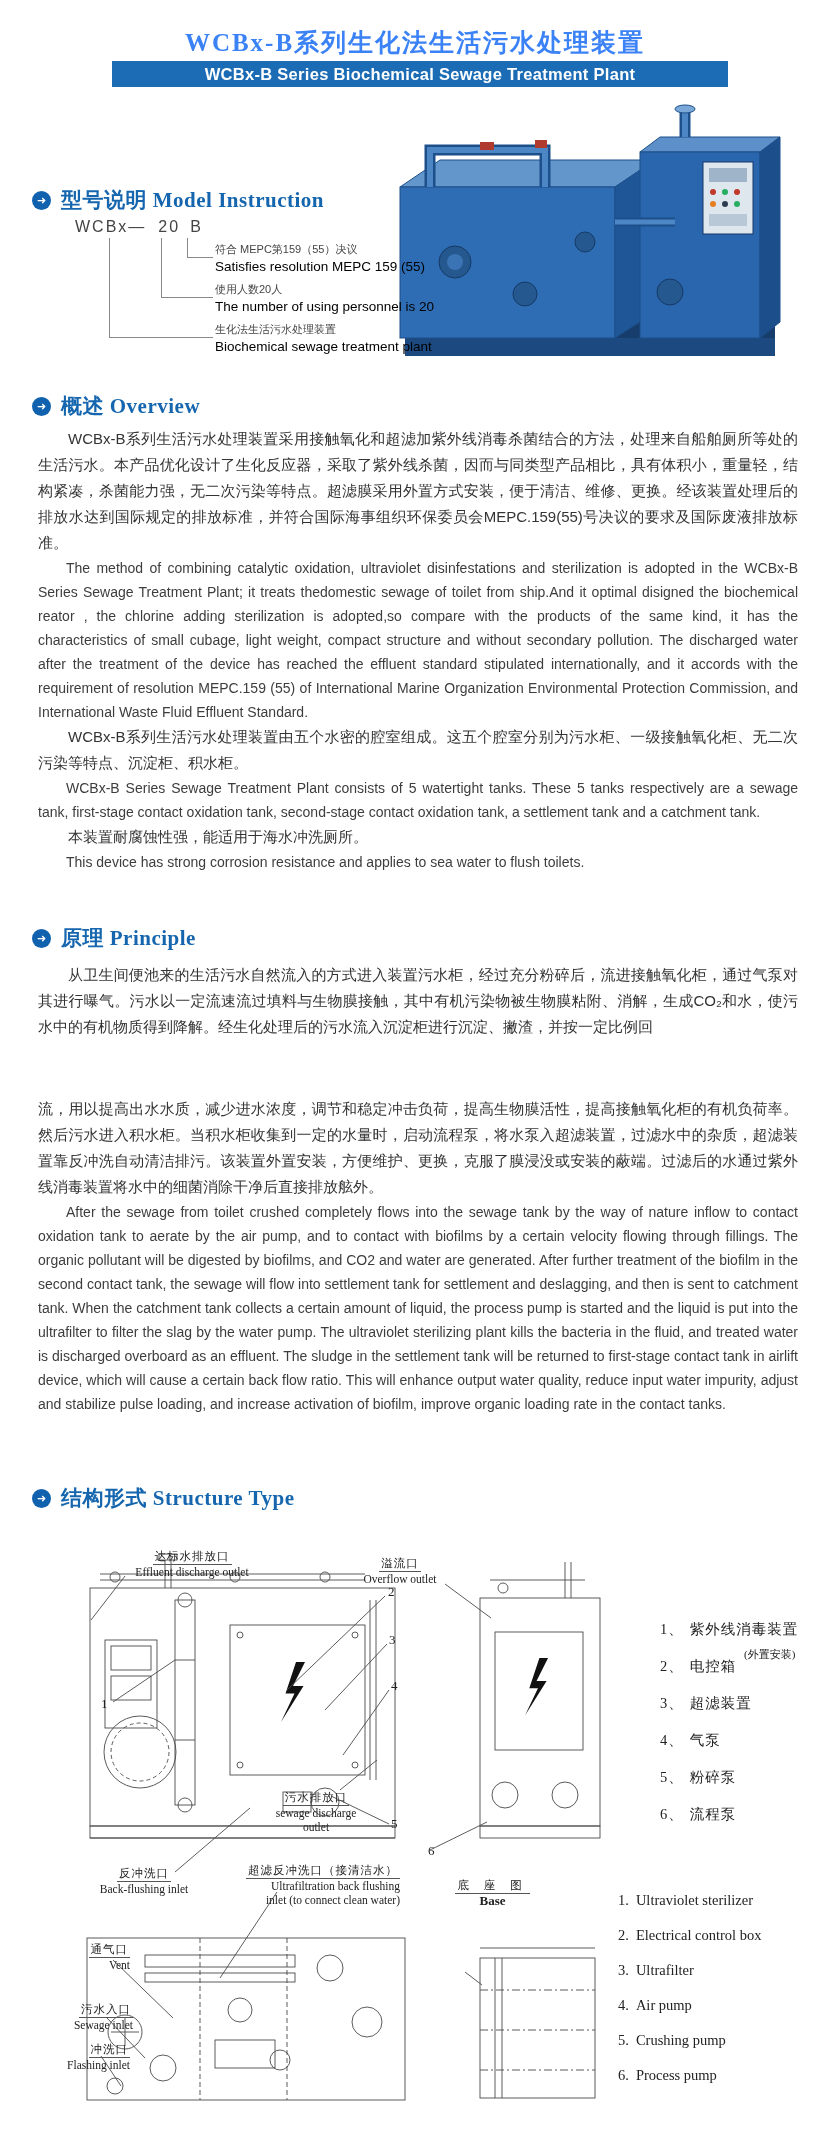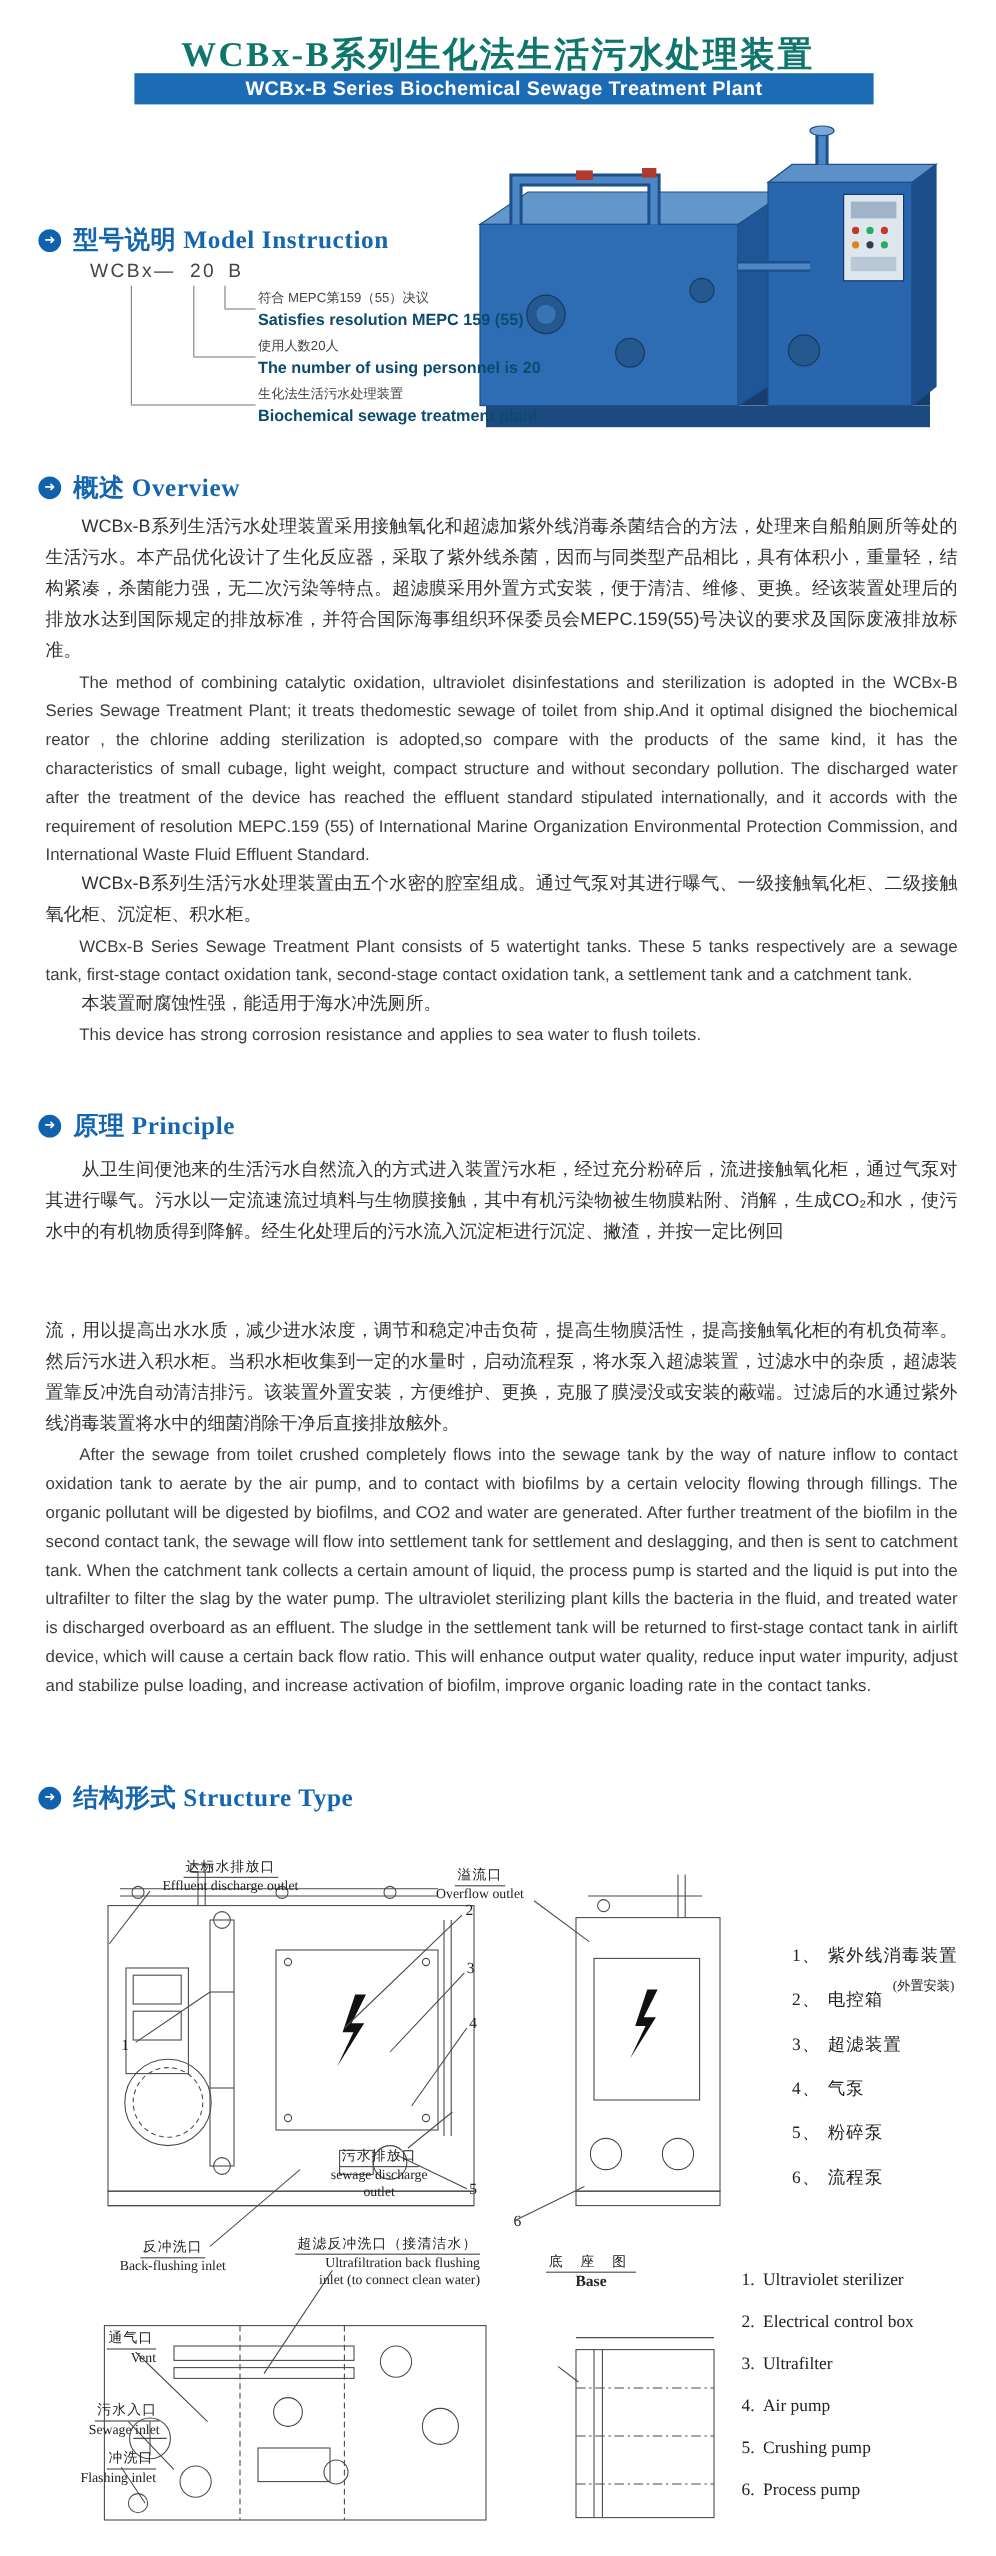--- a/index.html
+++ b/index.html
@@ -1,42 +1,42 @@
 <!DOCTYPE html>
 <html><head>
 <meta charset="utf-8">
 <style>
   html,body{margin:0;padding:0;background:#fff;}
   body{width:830px;height:2130px;position:relative;overflow:hidden;
        font-family:"Liberation Sans",sans-serif;color:#333;}
 
   
   .title-cn{position:absolute;left:0;top:26px;width:830px;text-align:center;
-    font-family:"Liberation Serif",serif;font-weight:bold;font-size:29px;
-    color:#0f766e;letter-spacing:2px;}
+    font-family:"Liberation Serif",serif;font-weight:bold;font-size:25px;
+    color:#3b82f6;letter-spacing:2px;}
   .title-banner{position:absolute;left:112px;top:61px;width:616px;height:26px;
     background:#1b6cb5;color:#fff;text-align:center;line-height:26px;
     font-size:16.5px;font-weight:bold;letter-spacing:.3px;}
 
   
   .sec-head{position:absolute;display:flex;align-items:center;gap:10px;}
   .bullet{width:19px;height:19px;border-radius:50%;background:#1061ae;color:#fff;
     font-size:11px;line-height:19px;text-align:center;flex:0 0 19px;}
   .sec-title{font-family:"Liberation Serif",serif;font-weight:bold;font-size:21px;
     color:#1566ae;letter-spacing:.5px;}
 
   
   .model-diagram{position:absolute;left:75px;top:218px;width:420px;height:130px;}
   .model-code{position:absolute;left:0;top:0;font-size:16px;letter-spacing:2px;color:#444;}
   .model-code .num{margin-left:12px;} .model-code .suf{margin-left:10px;}
   .vline{position:absolute;width:1px;background:#888;}
   .hline{position:absolute;height:1px;background:#888;}
   .note{position:absolute;left:140px;width:280px;line-height:18px;}
   .note-cn{font-size:11px;color:#444;}
-  .note-en{font-size:13.5px;color:#0c4a6e;font-weight:bold;}
+  .note-en{font-size:13.5px;color:#000000;}
 
   
   .textblock{position:absolute;left:38px;width:760px;}
   .textblock p{margin:0;}
   p.cn{font-size:15px;line-height:26px;color:#333;text-align:justify;text-indent:2em;}
   p.cn.noindent{text-indent:0;}
   p.en{font-size:14px;line-height:24px;color:#3d3d3d;text-align:justify;text-indent:2em;}
 
   
   .drawings{position:absolute;left:25px;top:1540px;width:780px;height:575px;}
@@ -137,21 +137,21 @@
     </div>
   </div>
 
   <div class="sec-head" style="left:32px;top:392px">
     <span class="bullet">➜</span>
     <span class="sec-title">概述 Overview</span>
   </div>
   <div class="textblock" style="top:426px">
     <p class="cn">WCBx-B系列生活污水处理装置采用接触氧化和超滤加紫外线消毒杀菌结合的方法，处理来自船舶厕所等处的生活污水。本产品优化设计了生化反应器，采取了紫外线杀菌，因而与同类型产品相比，具有体积小，重量轻，结构紧凑，杀菌能力强，无二次污染等特点。超滤膜采用外置方式安装，便于清洁、维修、更换。经该装置处理后的排放水达到国际规定的排放标准，并符合国际海事组织环保委员会MEPC.159(55)号决议的要求及国际废液排放标准。</p>
     <p class="en">The method of combining catalytic oxidation, ultraviolet disinfestations and sterilization is adopted in the WCBx-B Series Sewage Treatment Plant; it treats thedomestic sewage of toilet from ship.And it optimal disigned the biochemical reator , the chlorine adding sterilization is adopted,so compare with the products of the same kind, it has the characteristics of small cubage, light weight, compact structure and without secondary pollution. The discharged water after the treatment of the device has reached the effluent standard stipulated internationally, and it accords with the requirement of resolution MEPC.159 (55) of International Marine Organization Environmental Protection Commission, and International Waste Fluid Effluent Standard.</p>
-    <p class="cn">WCBx-B系列生活污水处理装置由五个水密的腔室组成。通过气泵对其进行曝气、一级接触氧化柜、二级接触氧化柜、沉淀柜、积水柜。</p>
+    <p class="cn">WCBx-B系列生活污水处理装置由五个水密的腔室组成。这五个腔室分别为污水柜、一级接触氧化柜、无二次污染等特点、沉淀柜、积水柜。</p>
     <p class="en">WCBx-B Series Sewage Treatment Plant consists of 5 watertight tanks. These 5 tanks respectively are a sewage tank, first-stage contact oxidation tank, second-stage contact oxidation tank, a settlement tank and a catchment tank.</p>
     <p class="cn">本装置耐腐蚀性强，能适用于海水冲洗厕所。</p>
     <p class="en">This device has strong corrosion resistance and applies to sea water to flush toilets.</p>
   </div>
 
   <div class="sec-head" style="left:32px;top:924px">
     <span class="bullet">➜</span>
     <span class="sec-title">原理 Principle</span>
   </div>
   <div class="textblock" style="top:962px">

